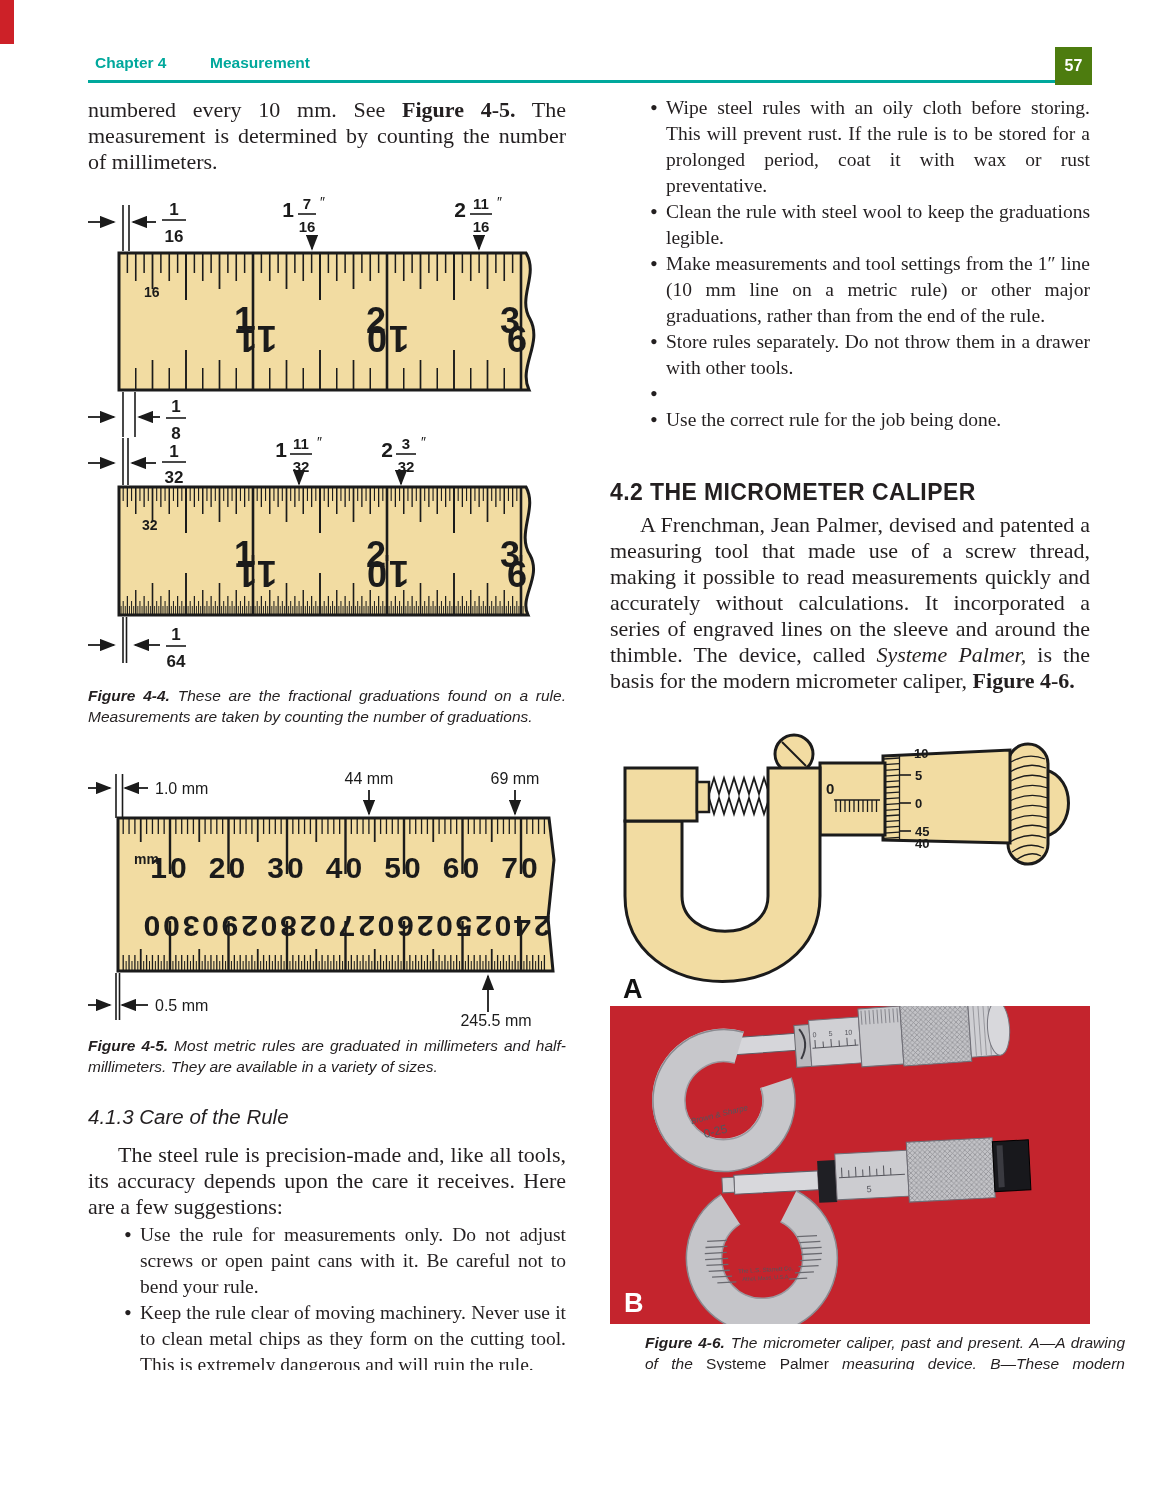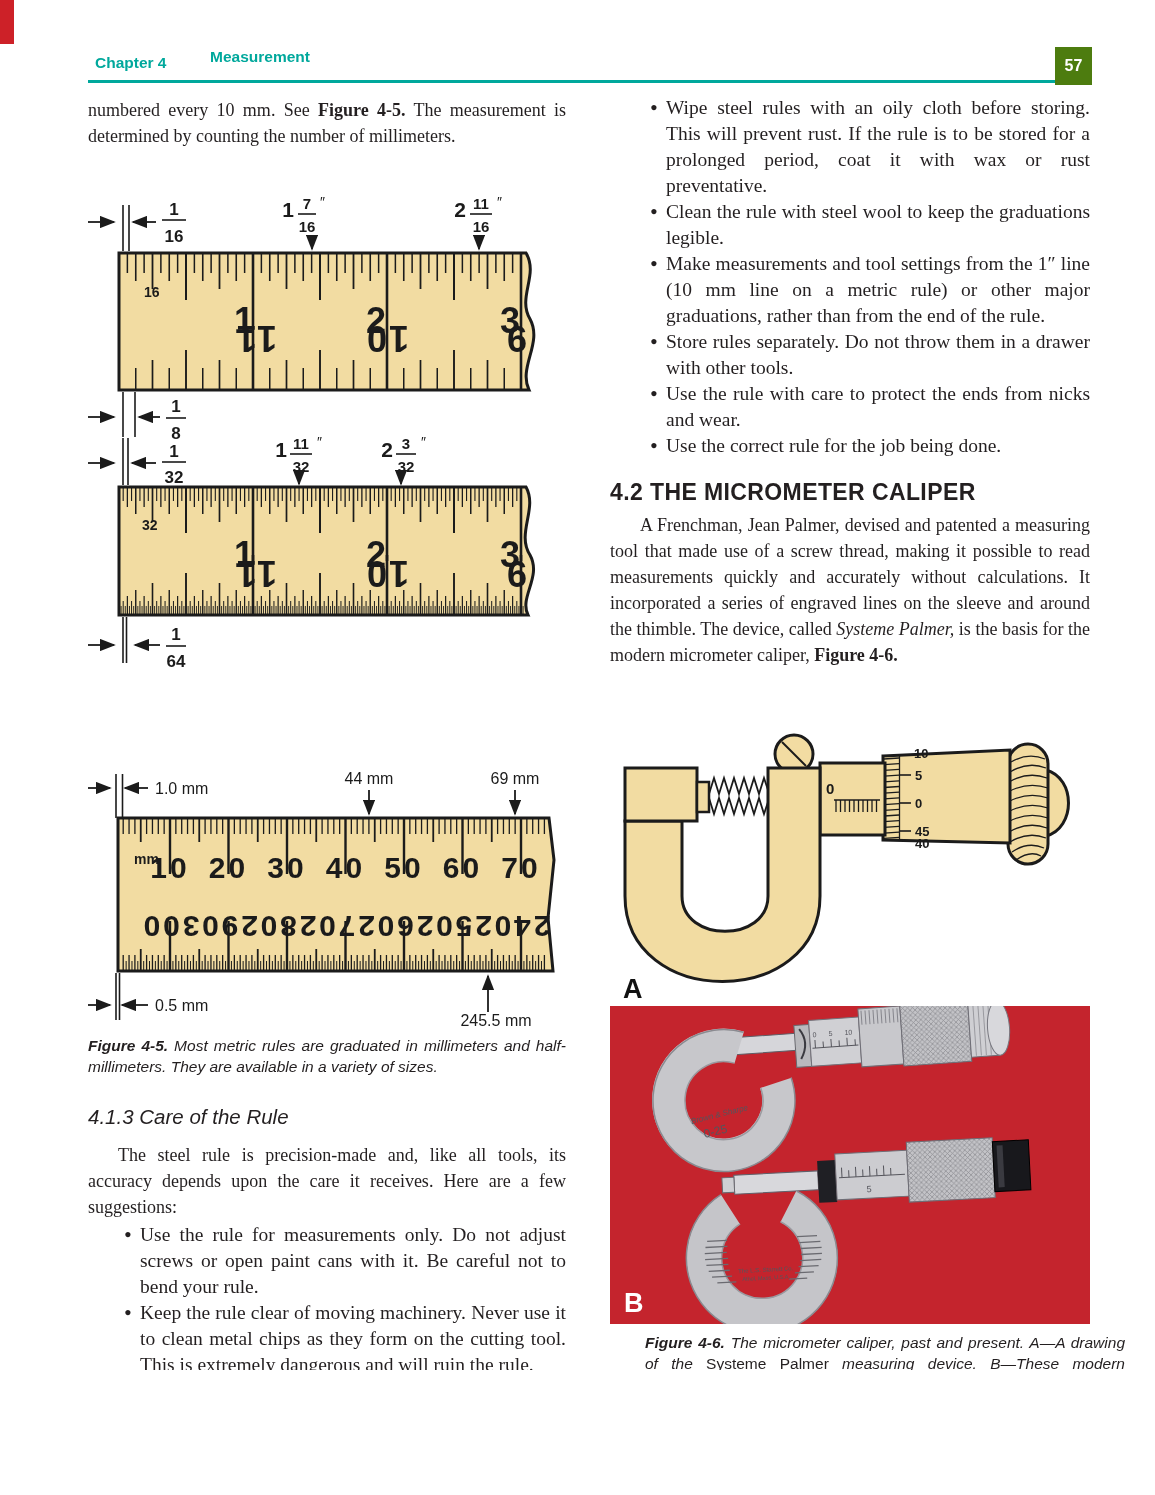--- a/index.html
+++ b/index.html
@@ -6,21 +6,21 @@
   .page{position:relative;width:1155px;height:1370px;background:#fff;overflow:hidden;
         font-family:"Liberation Serif",serif;color:#231f20;}
   .abs{position:absolute;}
   
   .hdr{font-family:"Liberation Sans",sans-serif;font-weight:bold;font-size:15.5px;color:#00a89c;}
   .hdr-line{background:#00a89c;height:2.5px;}
   .pagebox{background:#4d7c0f;color:#fff;font-family:"Liberation Sans",sans-serif;
            font-weight:bold;font-size:16px;display:flex;align-items:center;justify-content:center;}
   .corner-mark{background:#cd2128;}
   
-  .bodytxt{font-size:18px;line-height:26px;text-align:justify;}
+  .bodytxt{font-size:22px;line-height:26px;text-align:justify;}
   .bodytxt .bold{font-weight:bold;}
   .bodytxt .ital{font-style:italic;}
   .indent{text-indent:30px;}
   .bullet{display:flex;font-size:19.5px;line-height:26px;}
   .bullet .dot{flex:0 0 24px;text-align:center;font-weight:bold;}
   .bullet .btxt{flex:1;text-align:justify;}
   .blist-l .bullet{padding-left:28px;}
   .blist-r .bullet{padding-left:32px;}
   
   .cap{font-family:"Liberation Sans",sans-serif;font-style:italic;font-size:15.5px;
@@ -51,21 +51,21 @@
   .eng{fill:#55555c;font-family:"Liberation Sans",sans-serif;}
 </style>
 </head>
 <body>
 
 <div class="page">
 
   <div class="abs corner-mark" style="left:0;top:0;width:14px;height:44px;"></div>
 
   <div class="abs hdr" style="left:95px;top:54px;">Chapter 4</div>
-  <div class="abs hdr" style="left:210px;top:48px;">Measurement</div>
+  <div class="abs hdr" style="left:210px;top:54px;">Measurement</div>
   <div class="abs hdr-line" style="left:88px;top:80px;width:969px;"></div>
   <div class="abs pagebox" style="left:1055px;top:47px;width:37px;height:38px;">
     <span>57</span>
   </div>
 
   <div class="abs bodytxt" style="left:88px;top:97px;width:478px;">
     <span>numbered every 10 mm. See </span><span class="bold">Figure 4-5.</span><span> The measurement is determined by counting the number of millimeters.</span>
   </div>
 
   <svg class="abs" style="left:88px;top:185px;" width="478" height="492" viewBox="0 0 478 492">
@@ -516,20 +516,23 @@
 
     <line class="ann" x1="0" y1="460" x2="26" y2="460" marker-end="url(#ahA)"></line>
     <line class="gapline" x1="35" y1="432" x2="35" y2="478"></line>
     <line class="gapline" x1="38.5" y1="432" x2="38.5" y2="478"></line>
     <line class="ann" x1="72" y1="460" x2="47" y2="460" marker-end="url(#ahA)"></line>
     <text class="fr-num" x="88" y="455">1</text>
     <line class="gapline" x1="78" y1="461" x2="98" y2="461"></line>
     <text class="fr-num" x="88" y="482">64</text>
   </svg>
 
+  <div class="abs cap" style="left:88px;top:685px;width:478px;">
+    <span class="lead">Figure 4-4.</span><span> These are the fractional graduations found on a rule. Measurements are taken by counting the number of graduations.</span>
+  </div>
 
   <svg class="abs" style="left:88px;top:768px;" width="478" height="260" viewBox="0 0 478 260">
     <defs>
       <marker id="ahB" markerWidth="9" markerHeight="7" refX="8" refY="3.5" orient="auto">
         <path d="M0,0 L9,3.5 L0,7 Z" fill="#1b1b1b"></path>
       </marker>
     </defs>
     <path class="ruler-body" d="M30,50 H461 L466,92 L460,150 L465,203 H30 Z"></path>
     <g id="m45t">
         <line x1="35.2" x2="35.2" y1="50" y2="66" stroke="#1b1b1b" stroke-width="1.3"></line>
@@ -830,21 +833,20 @@
     <div class="bullet">
         <span class="dot">•</span>
         <div class="btxt">Make measurements and tool settings from the 1″ line (10 mm line on a metric rule) or other major graduations, rather than from the end of the rule.</div>
       </div>
     <div class="bullet">
         <span class="dot">•</span>
         <div class="btxt">Store rules separately. Do not throw them in a drawer with other tools.</div>
       </div>
     <div class="bullet">
         <span class="dot">•</span>
-        <div class="btxt">Use the rule with care to protect the ends from nicks and wear.</div>
       </div>
     <div class="bullet">
         <span class="dot">•</span>
         <div class="btxt">Use the correct rule for the job being done.</div>
       </div>
   </div>
 
   <div class="abs h42" style="left:610px;top:479px;">4.2 THE MICROMETER CALIPER</div>
 
   <div class="abs bodytxt indent" style="left:610px;top:512px;width:480px;">

